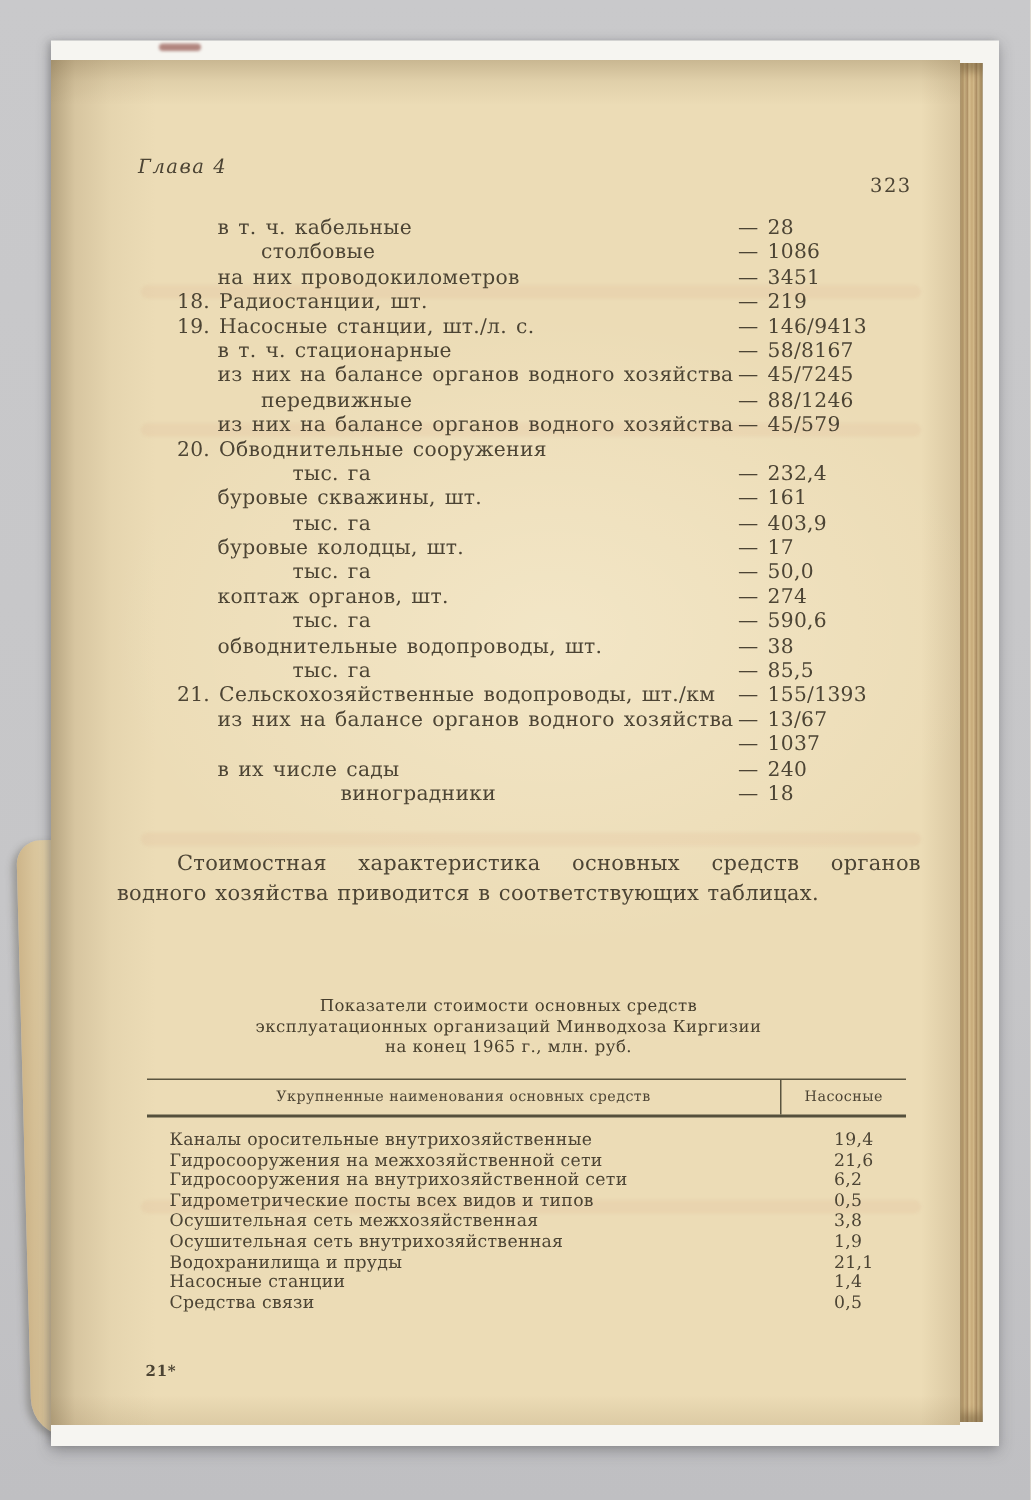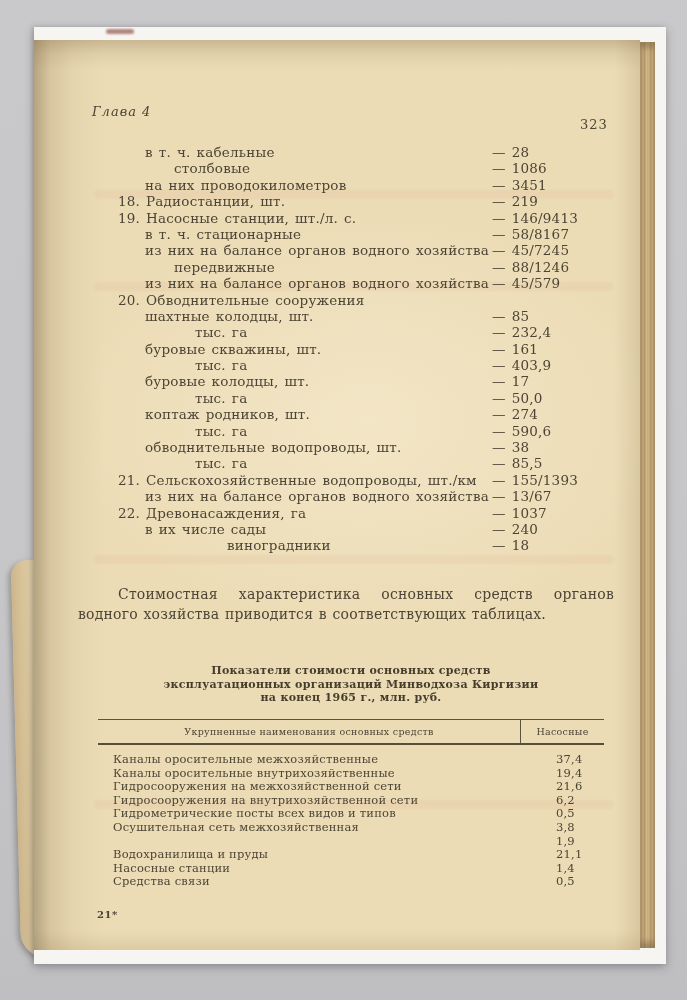--- a/index.html
+++ b/index.html
@@ -56,26 +56,26 @@
 
   .asset-list{position:absolute;left:0;top:104px;width:602px;}
   .list-row{position:relative;height:16.4px;font-size:13.5px;letter-spacing:.2px;word-spacing:1.5px;white-space:nowrap;}
   .list-label{position:absolute;top:0;}
   .lvl0{left:84px;} .lvl1{left:111px;} .lvl2{left:140px;} .lvl3{left:161px;} .lvl4{left:193px;}
   .list-value{position:absolute;left:458px;top:0;}
 
   .para{
     position:absolute;left:44px;top:527px;width:536px;
     font-size:14px;line-height:19.5px;letter-spacing:.2px;word-spacing:1px;
-    text-align:justify;text-indent:40px;margin-top:18px;
+    text-align:justify;text-indent:40px;
   }
 
   .tbl-title{
-    position:absolute;left:64px;top:624px;width:506px;text-align:center;
-    font-weight:bold;font-size:11px;line-height:13.5px;letter-spacing:.3px;color:#453d2c;
+    position:absolute;left:52px;top:624px;width:506px;text-align:center;
+    font-weight:normal;font-size:11px;line-height:13.5px;letter-spacing:.3px;color:#453d2c;
   }
 
   .cost-table{position:absolute;left:64px;top:679px;width:506px;}
   .tbl-head{
     display:flex;height:23px;align-items:center;
     border-top:1px solid #5a543f;border-bottom:2.5px solid #55503c;
   }
   .tbl-head .h-left{width:422px;text-align:left;font-size:9.5px;letter-spacing:.3px;
     border-right:1px solid #5a543f;align-self:stretch;display:flex;align-items:center;justify-content:center;}
   .tbl-head .h-right{flex:1;text-align:center;font-size:9.5px;letter-spacing:.3px;}
@@ -138,45 +138,41 @@
           <span class="list-value">— 88/1246</span>
         </div>
         <div class="list-row">
           <span class="list-label lvl1">из них на балансе органов водного хозяйства</span>
           <span class="list-value">— 45/579</span>
         </div>
         <div class="list-row">
           <span class="list-label lvl0">20.  Обводнительные сооружения</span>
         </div>
         <div class="list-row">
-          <span class="list-label lvl1">шахтные колодцы, шт.</span>
-          <span class="list-value">— 85</span>
-        </div>
-        <div class="list-row">
           <span class="list-label lvl3">тыс. га</span>
           <span class="list-value">— 232,4</span>
         </div>
         <div class="list-row">
           <span class="list-label lvl1">буровые скважины, шт.</span>
           <span class="list-value">— 161</span>
         </div>
         <div class="list-row">
           <span class="list-label lvl3">тыс. га</span>
           <span class="list-value">— 403,9</span>
         </div>
         <div class="list-row">
           <span class="list-label lvl1">буровые колодцы, шт.</span>
           <span class="list-value">— 17</span>
         </div>
         <div class="list-row">
           <span class="list-label lvl3">тыс. га</span>
           <span class="list-value">— 50,0</span>
         </div>
         <div class="list-row">
-          <span class="list-label lvl1">коптаж родников, шт.</span>
+          <span class="list-label lvl1">коптаж органов, шт.</span>
           <span class="list-value">— 274</span>
         </div>
         <div class="list-row">
           <span class="list-label lvl3">тыс. га</span>
           <span class="list-value">— 590,6</span>
         </div>
         <div class="list-row">
           <span class="list-label lvl1">обводнительные водопроводы, шт.</span>
           <span class="list-value">— 38</span>
         </div>
@@ -186,21 +182,20 @@
         </div>
         <div class="list-row">
           <span class="list-label lvl0">21.  Сельскохозяйственные водопроводы, шт./км</span>
           <span class="list-value">— 155/1393</span>
         </div>
         <div class="list-row">
           <span class="list-label lvl1">из них на балансе органов водного хозяйства</span>
           <span class="list-value">— 13/67</span>
         </div>
         <div class="list-row">
-          <span class="list-label lvl0">22.  Древонасаждения, га</span>
           <span class="list-value">— 1037</span>
         </div>
         <div class="list-row">
           <span class="list-label lvl1">в их числе сады</span>
           <span class="list-value">— 240</span>
         </div>
         <div class="list-row">
           <span class="list-label lvl4">виноградники</span>
           <span class="list-value">— 18</span>
         </div>
@@ -214,44 +209,41 @@
       <div>на конец 1965 г., млн. руб.</div>
     </div>
 
     <div class="cost-table">
       <div class="tbl-head">
         <div class="h-left">Укрупненные наименования основных средств</div>
         <div class="h-right">Насосные</div>
       </div>
       <div class="tbl-body" id="cost-table-body">
           <div class="tbl-row">
-            <span class="name">Каналы оросительные межхозяйственные</span>
-            <span class="value">37,4</span>
-          </div>
-          <div class="tbl-row">
             <span class="name">Каналы оросительные внутрихозяйственные</span>
             <span class="value">19,4</span>
           </div>
           <div class="tbl-row">
             <span class="name">Гидросооружения на межхозяйственной сети</span>
             <span class="value">21,6</span>
           </div>
           <div class="tbl-row">
             <span class="name">Гидросооружения на внутрихозяйственной сети</span>
             <span class="value">6,2</span>
           </div>
           <div class="tbl-row">
             <span class="name">Гидрометрические посты всех видов и типов</span>
             <span class="value">0,5</span>
           </div>
           <div class="tbl-row">
             <span class="name">Осушительная сеть межхозяйственная</span>
             <span class="value">3,8</span>
           </div>
           <div class="tbl-row">
+            <span class="name">Осушительная сеть внутрихозяйственная</span>
             <span class="value">1,9</span>
           </div>
           <div class="tbl-row">
             <span class="name">Водохранилища и пруды</span>
             <span class="value">21,1</span>
           </div>
           <div class="tbl-row">
             <span class="name">Насосные станции</span>
             <span class="value">1,4</span>
           </div>

